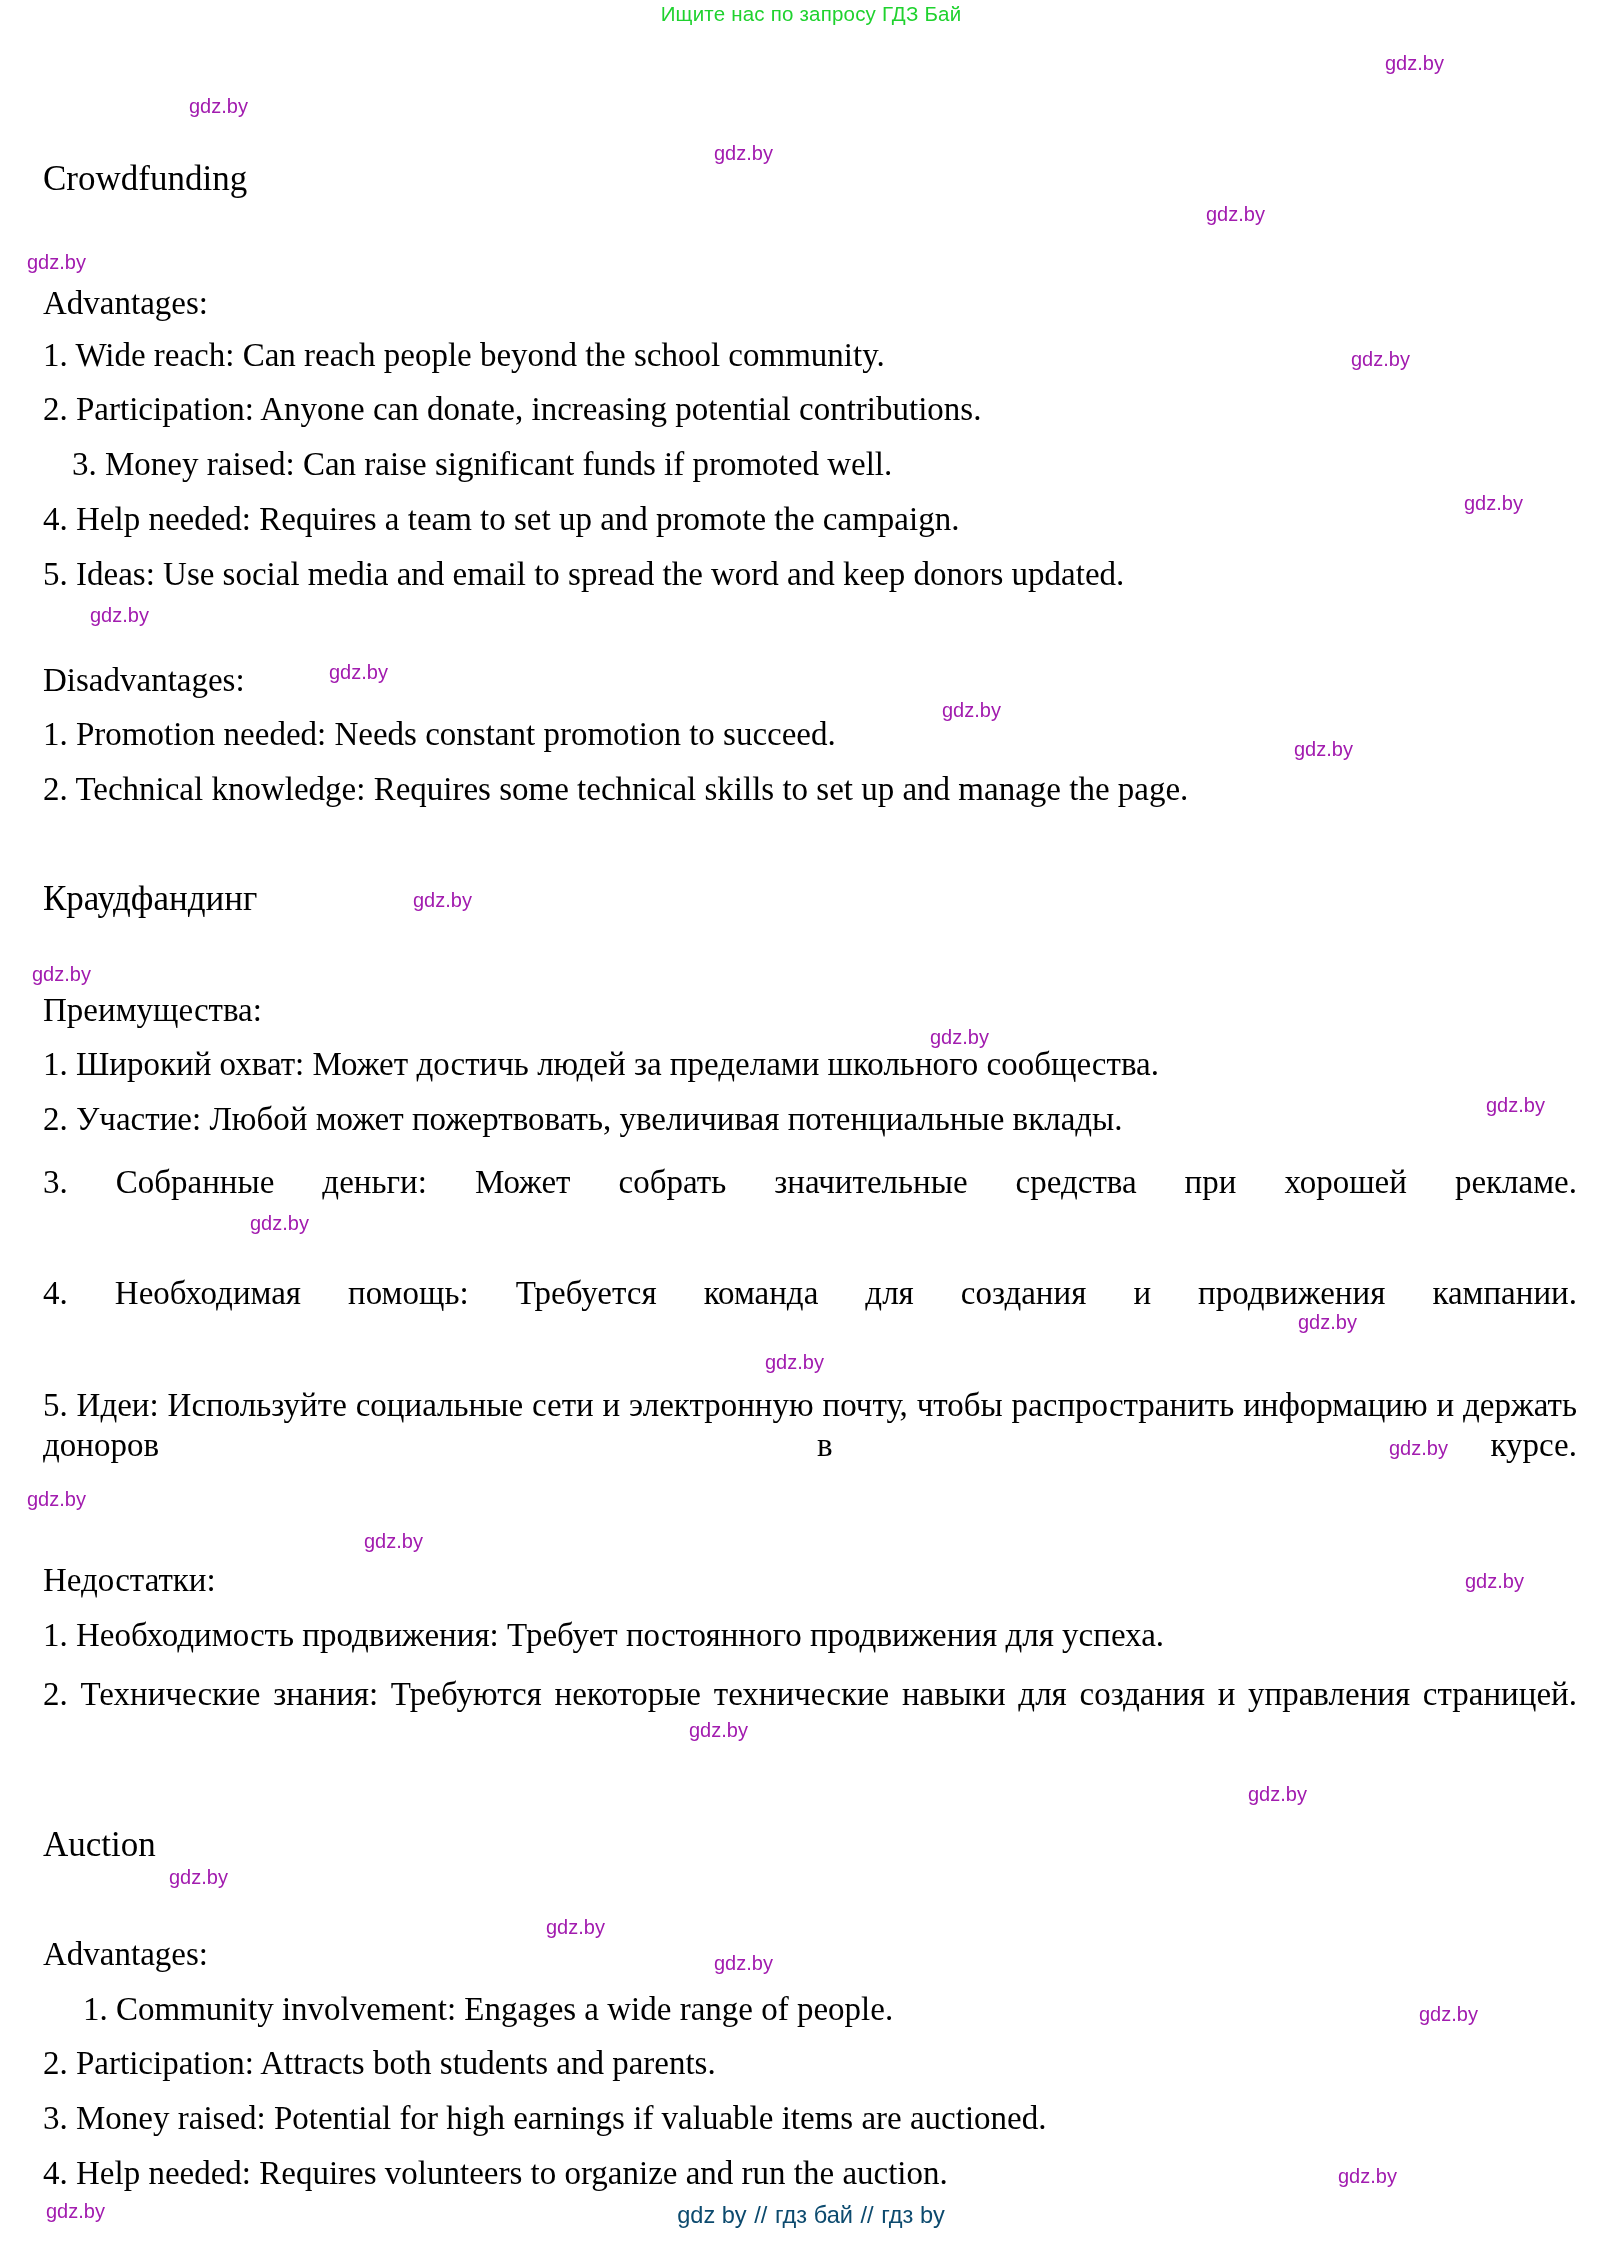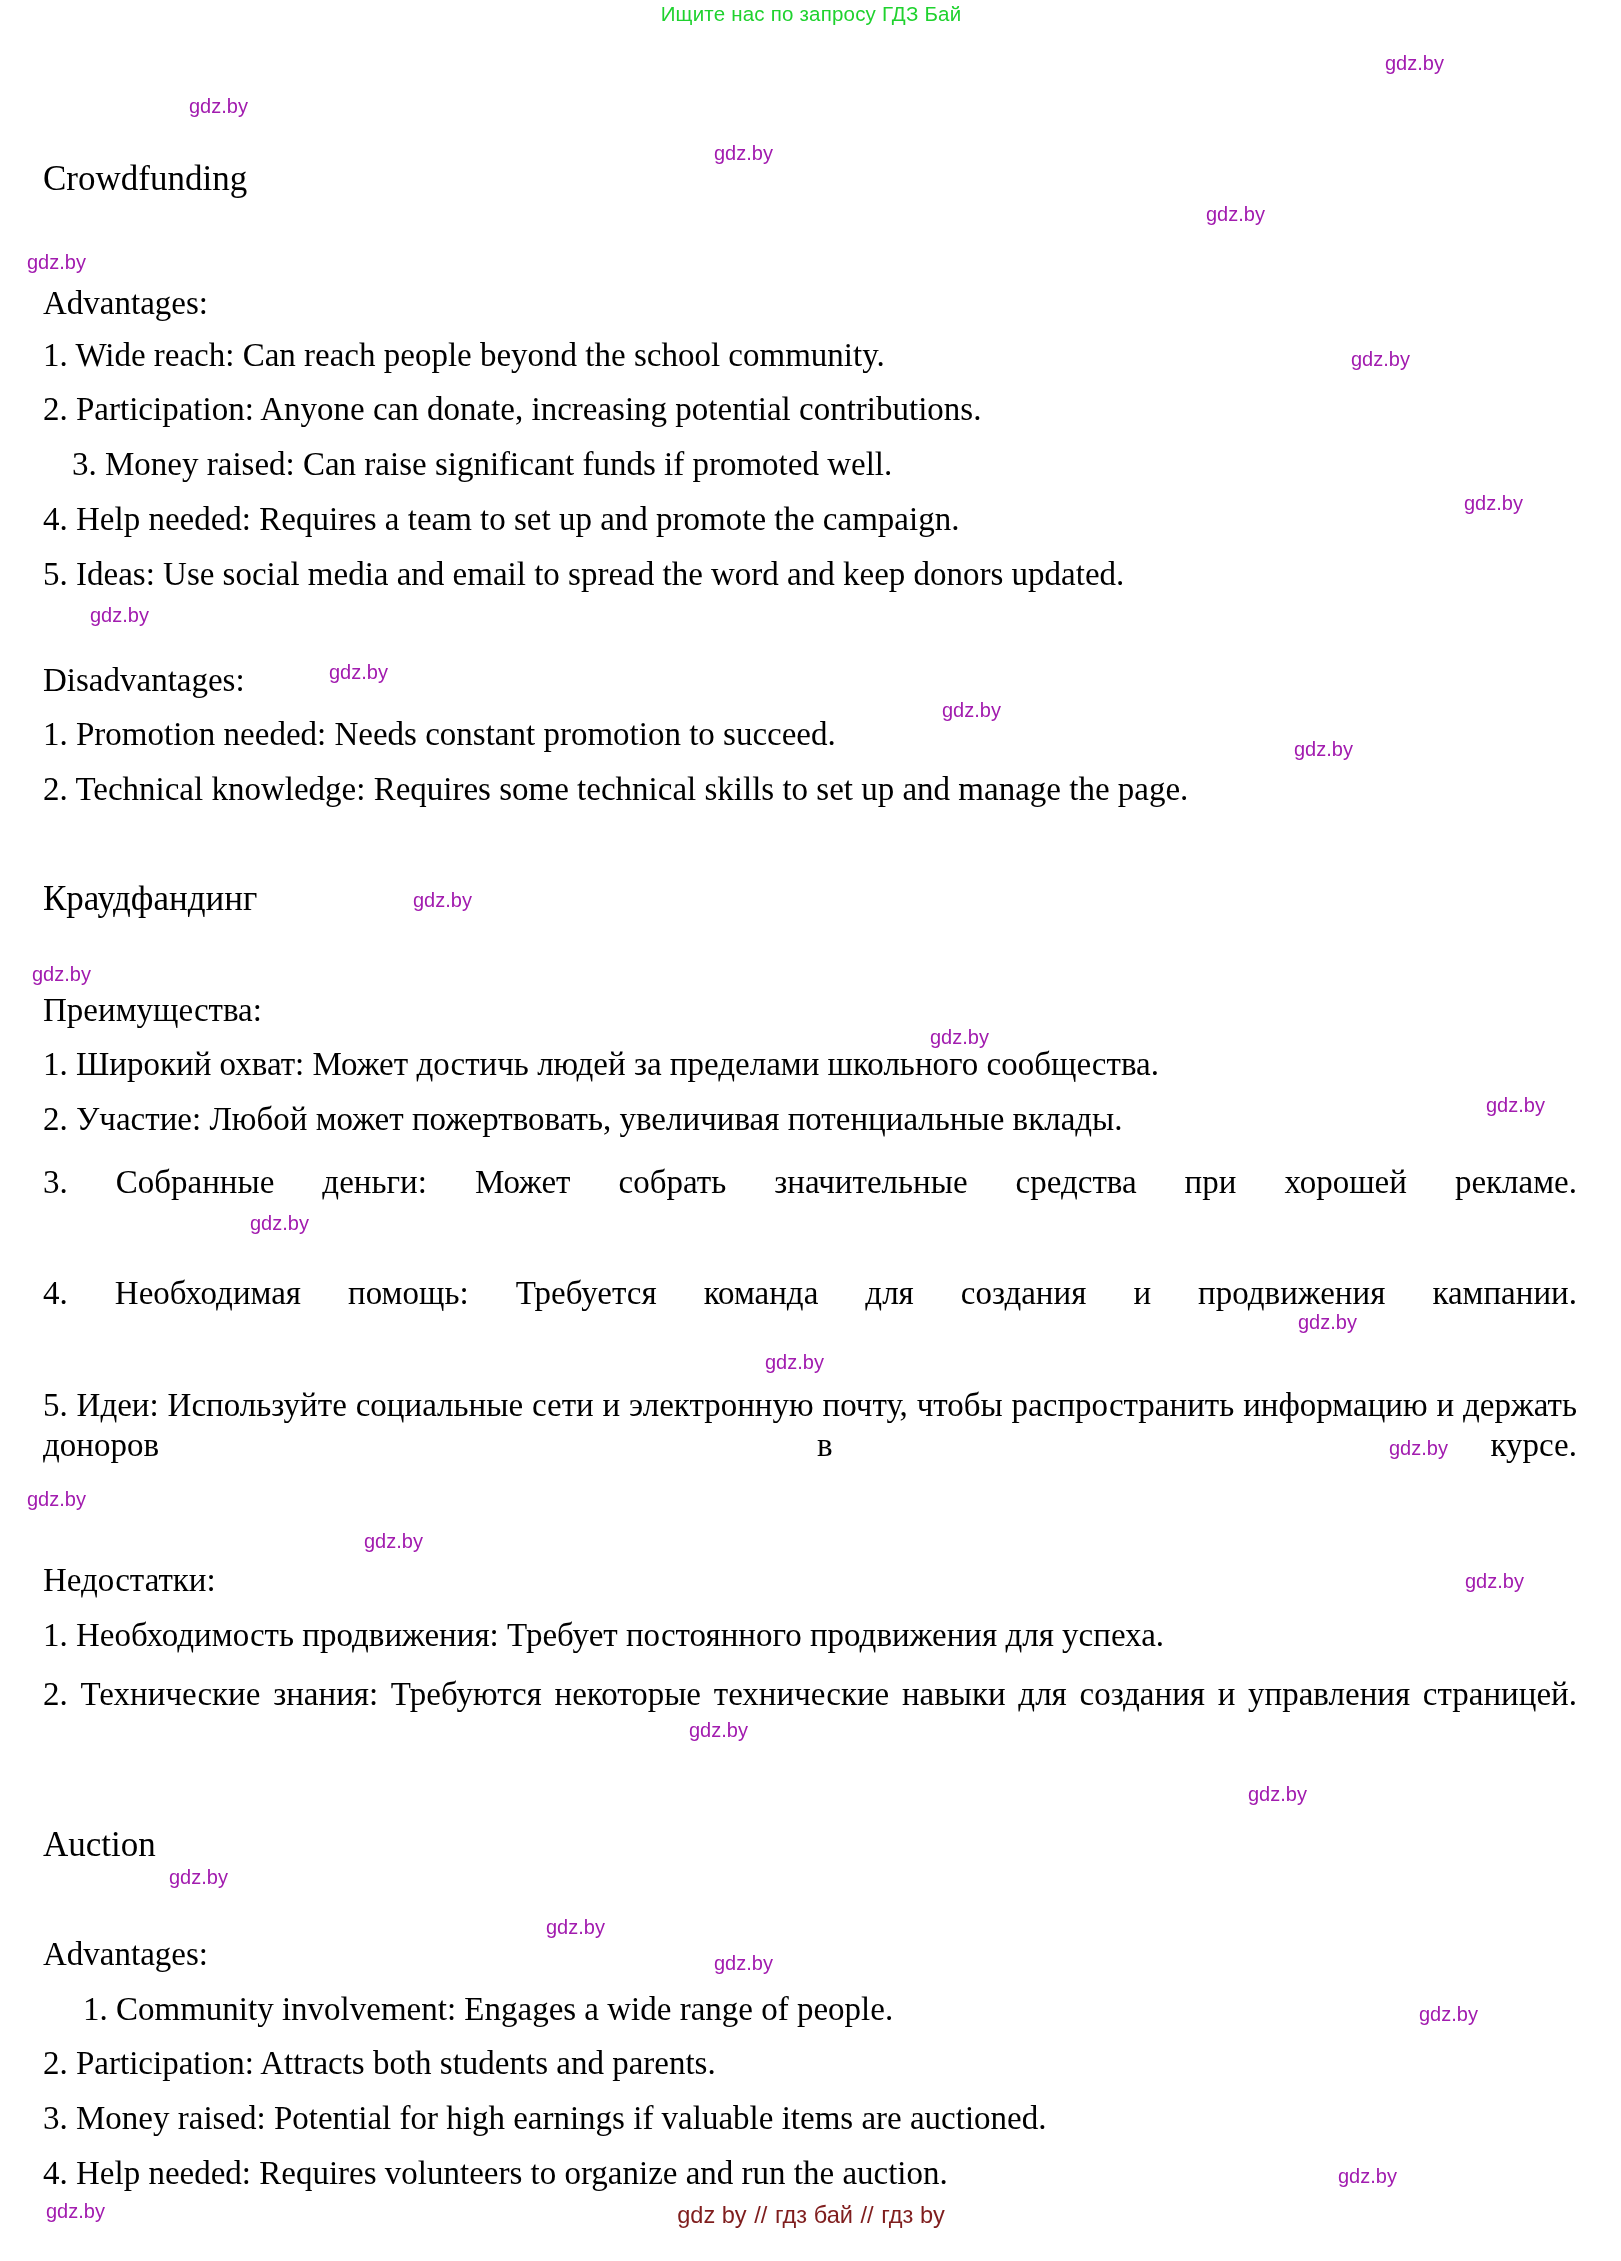--- a/index.html
+++ b/index.html
@@ -93,21 +93,21 @@
 
   
   .footer {
     position: absolute;
     left: 0;
     top: 2202px;
     width: 1622px;
     text-align: center;
     font-family: "Liberation Sans", "DejaVu Sans", sans-serif;
     font-size: 23.6px;
-    color: #7f1d1d;
+    color: #0c4a6e;
     white-space: nowrap;
   }
   .footer .sep { padding: 0 7.6px; }
 </style>
 </head>
 <body>
 
 <div class="page">
 
   <div class="promo-banner">Ищите нас по запросу ГДЗ Бай</div>

